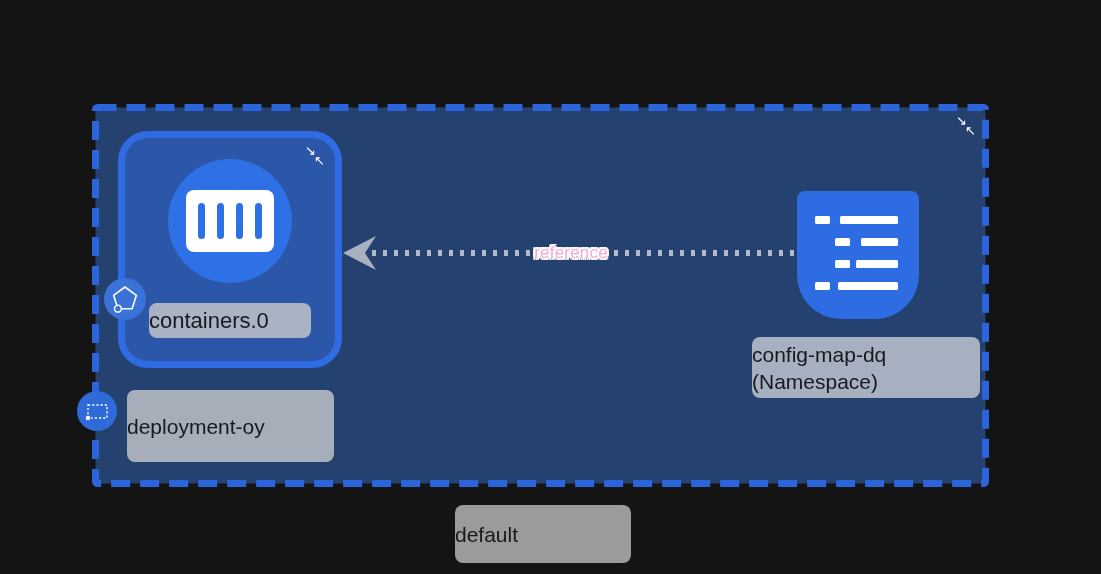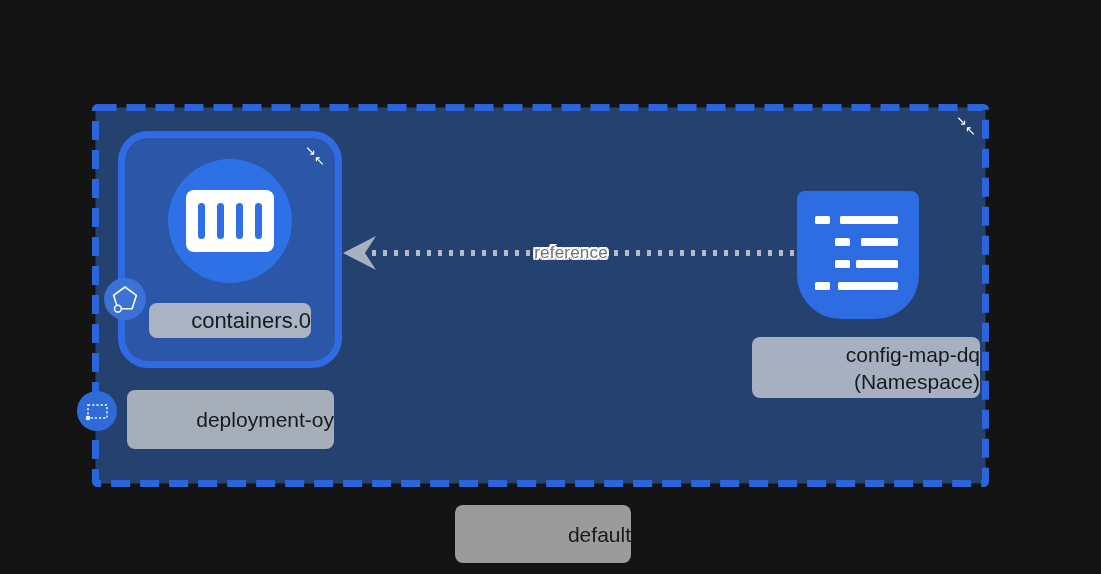--- a/index.html
+++ b/index.html
@@ -49,38 +49,38 @@
   
   .badge{position:absolute;border-radius:50%;z-index:3;display:flex;align-items:center;justify-content:center;}
   .pentagon-badge{left:104px;top:278px;width:42px;height:42px;background:#3a72d8;}
   .ns-badge{left:77px;top:391px;width:40px;height:40px;background:#2e6bd8;}
 
   
   .label{
     position:absolute;z-index:3;
     background:#a9b3c4;color:#17191e;
     border-radius:8px;
-    display:flex;flex-direction:column;align-items:flex-end;justify-content:center;
+    display:flex;flex-direction:column;align-items:flex-start;justify-content:center;
     text-align:center;
     box-sizing:border-box;
   }
   .label span{display:block;}
   .containers-label{left:149px;top:303px;width:162px;height:35px;font-size:22px;}
-  .deploy-label{left:127px;top:390px;width:207px;height:59px;font-size:21px;line-height:27px;background:#a6aeba;}
+  .deploy-label{left:127px;top:390px;width:207px;height:72px;font-size:21px;line-height:27px;background:#a6aeba;}
   .configmap-label{left:752px;top:337px;width:228px;height:61px;font-size:21px;line-height:27px;background:#a7b0c0;}
   .ns-label{left:455px;top:505px;width:176px;height:58px;font-size:21px;line-height:27px;background:#9b9b9b;}
 
   
   .configmap-node{position:absolute;left:797px;top:191px;width:122px;height:128px;z-index:1;}
 
   
   .edge-label{
     position:absolute;left:571px;top:253px;transform:translate(-50%,-50%);
     z-index:2;
-    font-size:17px;color:#737373;font-weight:500;letter-spacing:.2px;
+    font-size:17px;color:#f9a8d4;font-weight:500;letter-spacing:.2px;
     text-shadow:
       -2px -2px 0 #fff, 2px -2px 0 #fff, -2px 2px 0 #fff, 2px 2px 0 #fff,
       -2px 0 0 #fff, 2px 0 0 #fff, 0 -2px 0 #fff, 0 2px 0 #fff,
       -1px -1px 0 #fff, 1px 1px 0 #fff;
   }
 </style>
 </head>
 <body>
 
 <div class="stage">

